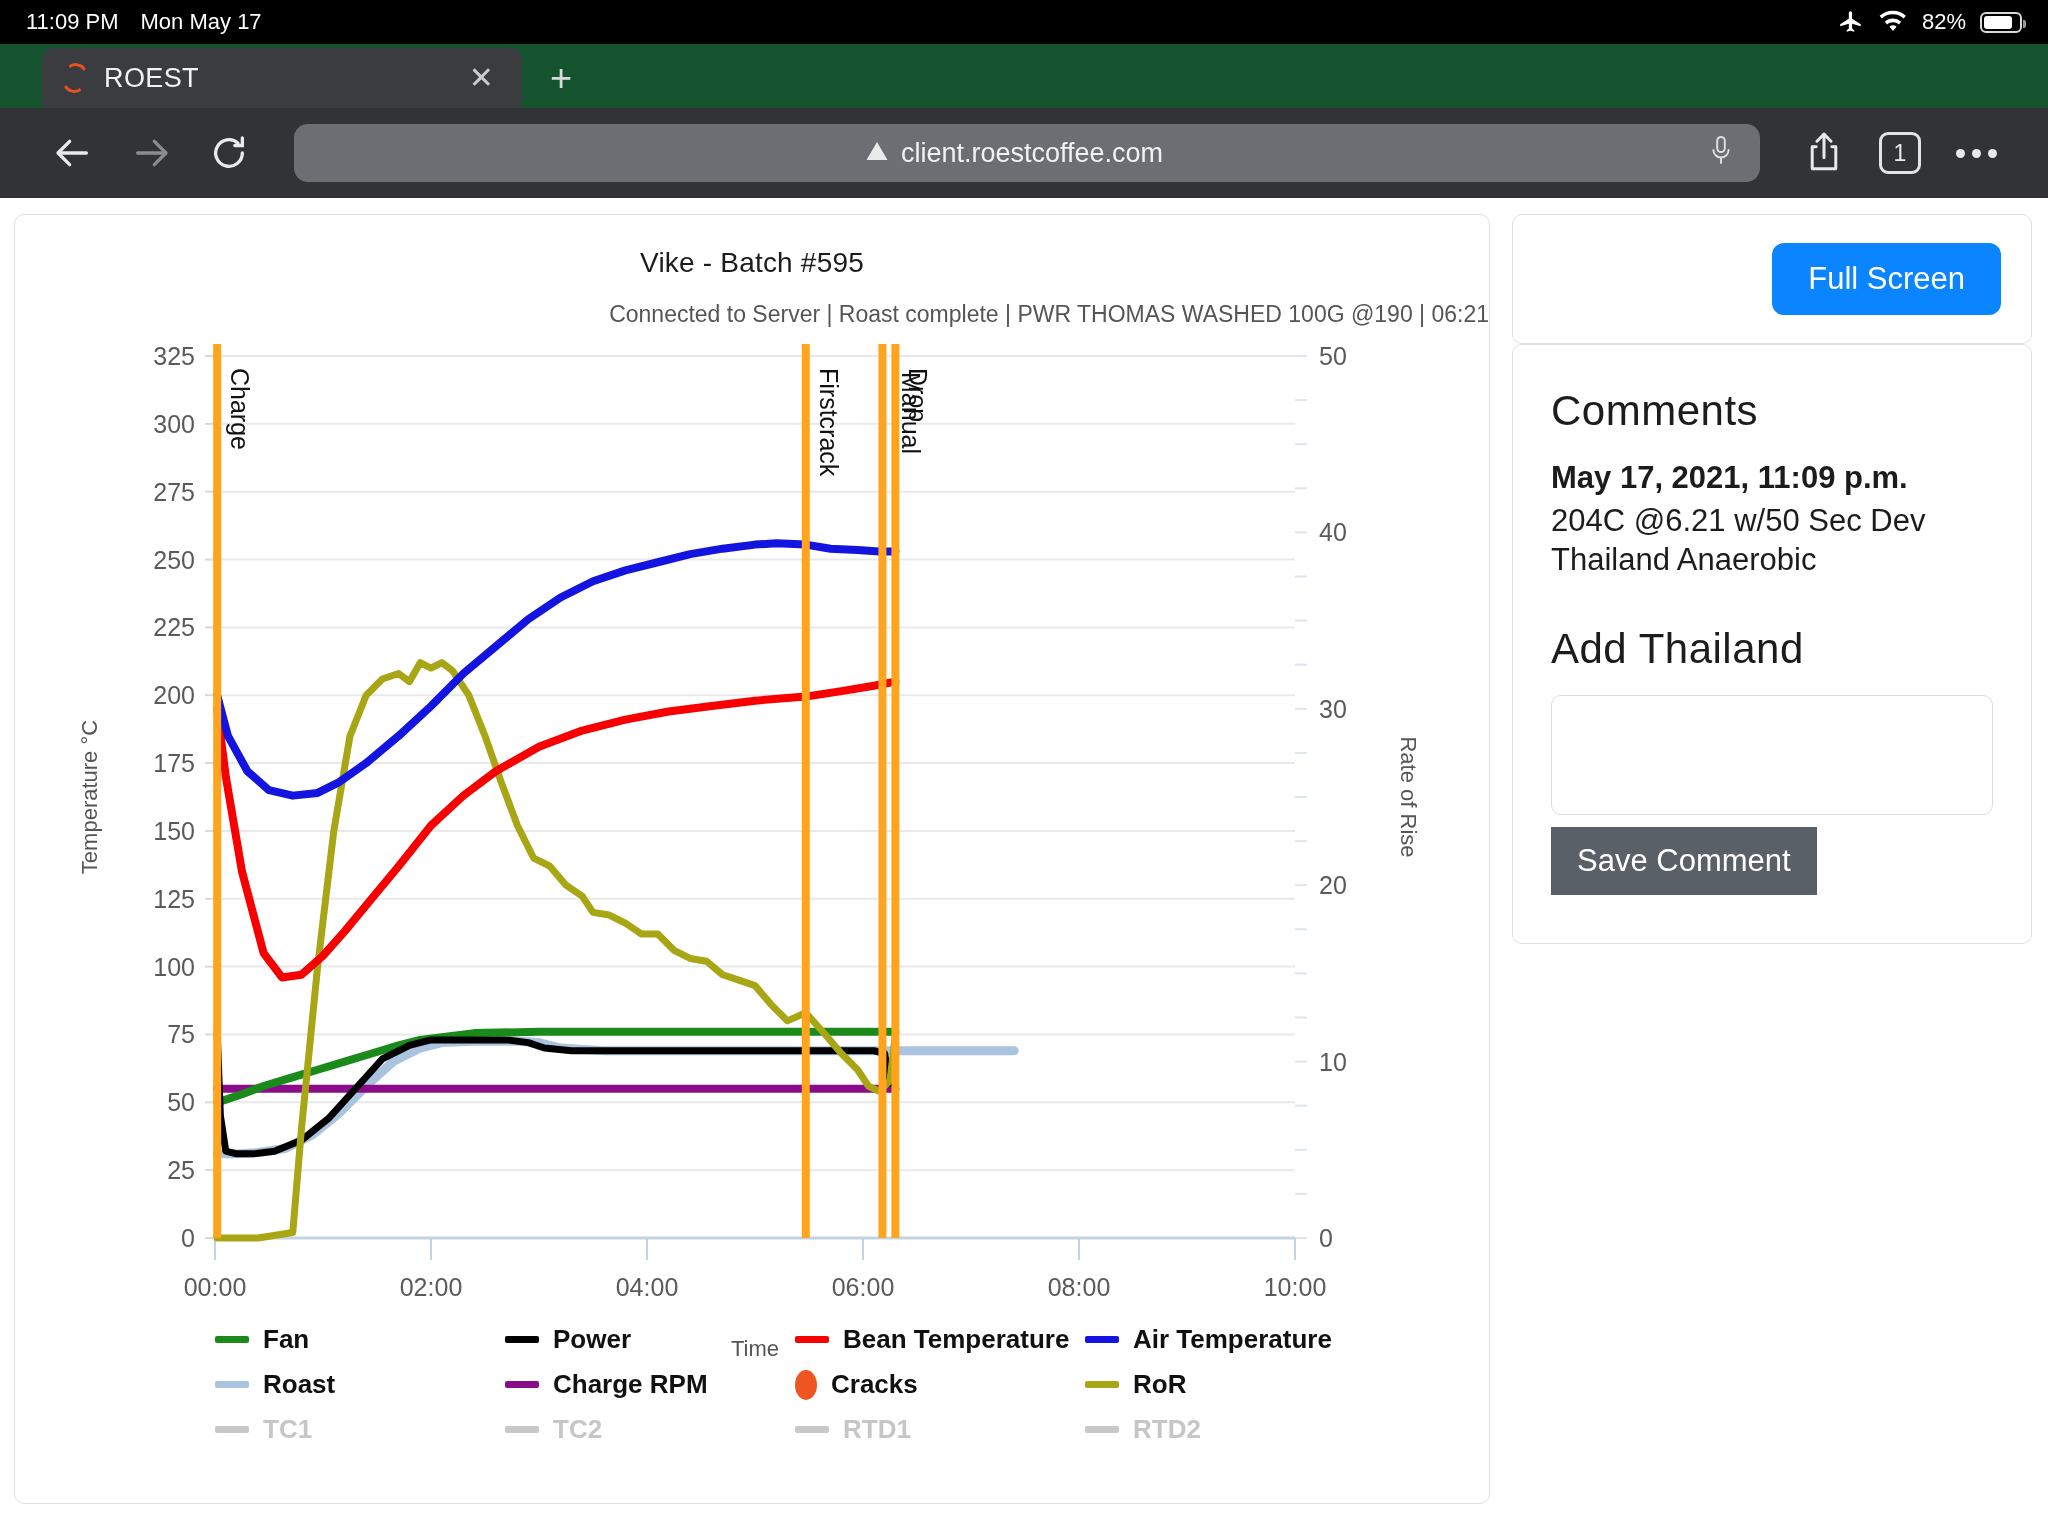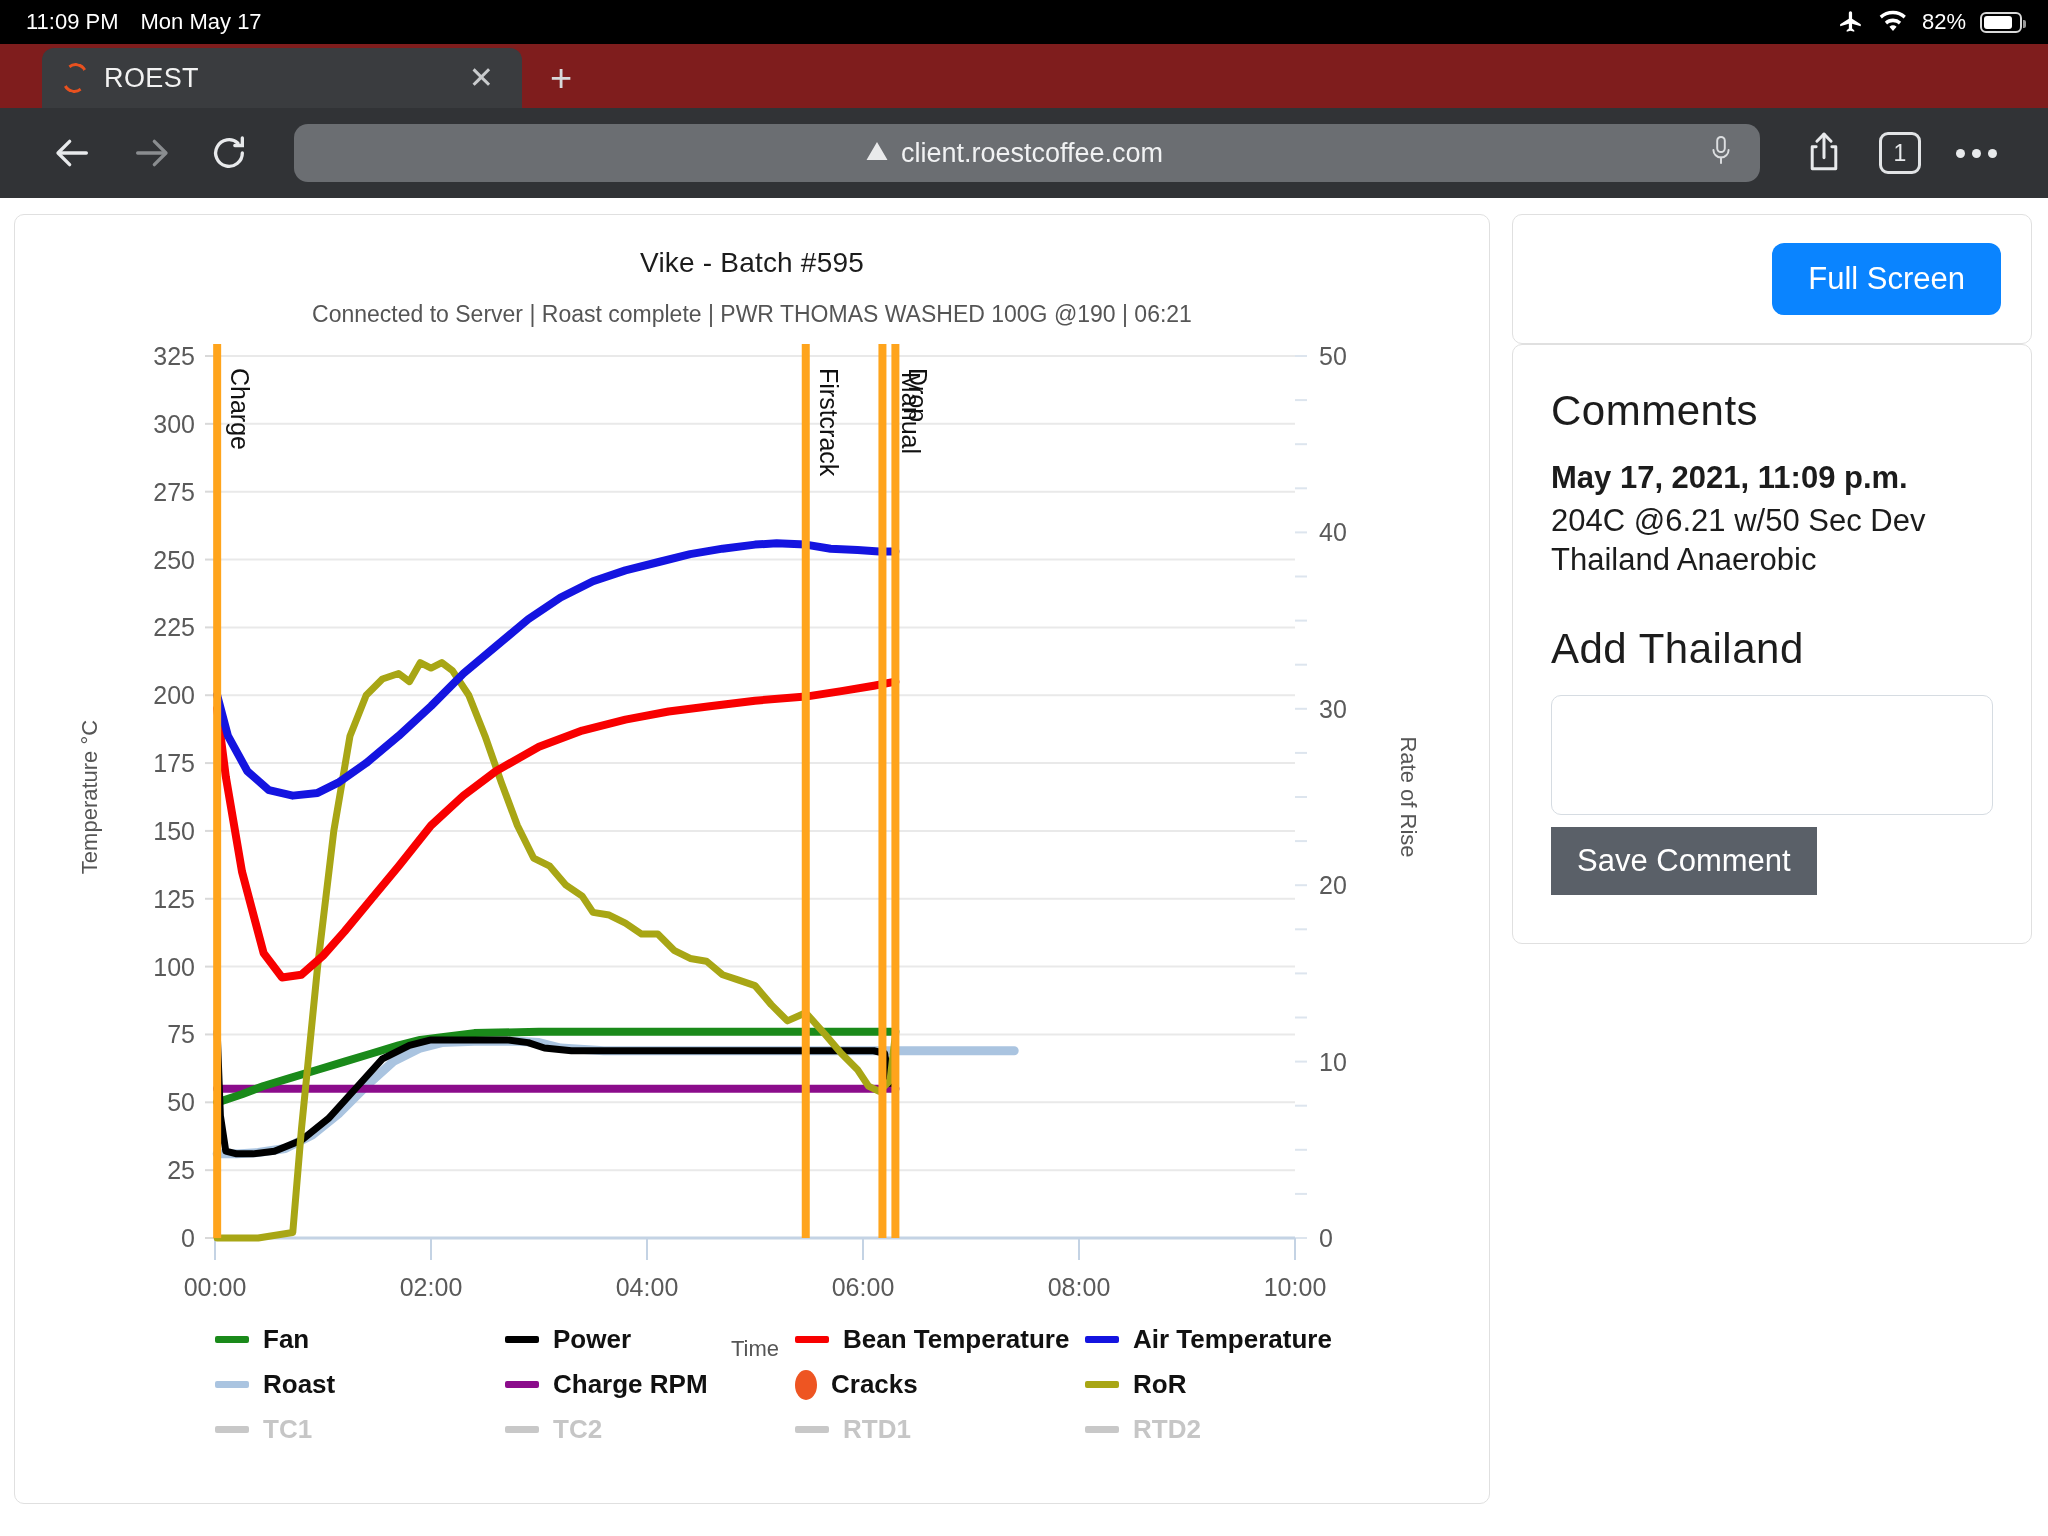--- a/index.html
+++ b/index.html
@@ -26,21 +26,21 @@
     border-radius:6px; position:relative; padding:2px;
   }
   .batt::after {
     content:""; position:absolute; right:-6px; top:6px;
     width:3px; height:8px; background:rgba(255,255,255,.6);
     border-radius:0 2px 2px 0;
   }
   .batt > i { display:block; height:100%; width:82%; background:#fff; border-radius:3px; }
 
   
-  #browser-chrome { background:#7f1d1d; }
+  #browser-chrome { background:#14532d; }
   #tab-strip { height:64px; display:flex; align-items:flex-end; padding-left:42px; }
   #tab {
     width:480px; height:60px; background:#3a3c3f;
     border-radius:12px 12px 0 0;
     display:flex; align-items:center; padding:0 20px;
     position:relative;
   }
   #tab-favicon {
     width:26px; height:30px; margin-right:16px;
     border:3px solid #e8511f; border-radius:50%;
@@ -92,21 +92,21 @@
     width:1476px; height:1290px;
     background:#fff;
     border:1px solid #e0e0e0; border-radius:10px;
     position:relative; overflow:hidden;
   }
   #chart-title {
     text-align:center; font-size:28px; color:#1c1c1c;
     margin-top:32px; letter-spacing:.2px;
   }
   #chart-subtitle {
-    text-align:center; font-size:23px; color:#555;
+    text-align:right; font-size:23px; color:#555;
     margin-top:22px;
   }
 
   
   #plot-wrap { position:relative; width:100%; height:1030px; margin-top:10px; }
   #plot-svg { position:absolute; left:0; top:0; }
 
   .axis-label { font-size:22px; fill:#555; font-family:"Liberation Sans", sans-serif; }
   .tick-label { font-size:25px; fill:#5a5a5a; font-family:"Liberation Sans", sans-serif; }
   .evt-label { font-size:25px; fill:#111; font-family:"Liberation Sans", sans-serif; }

